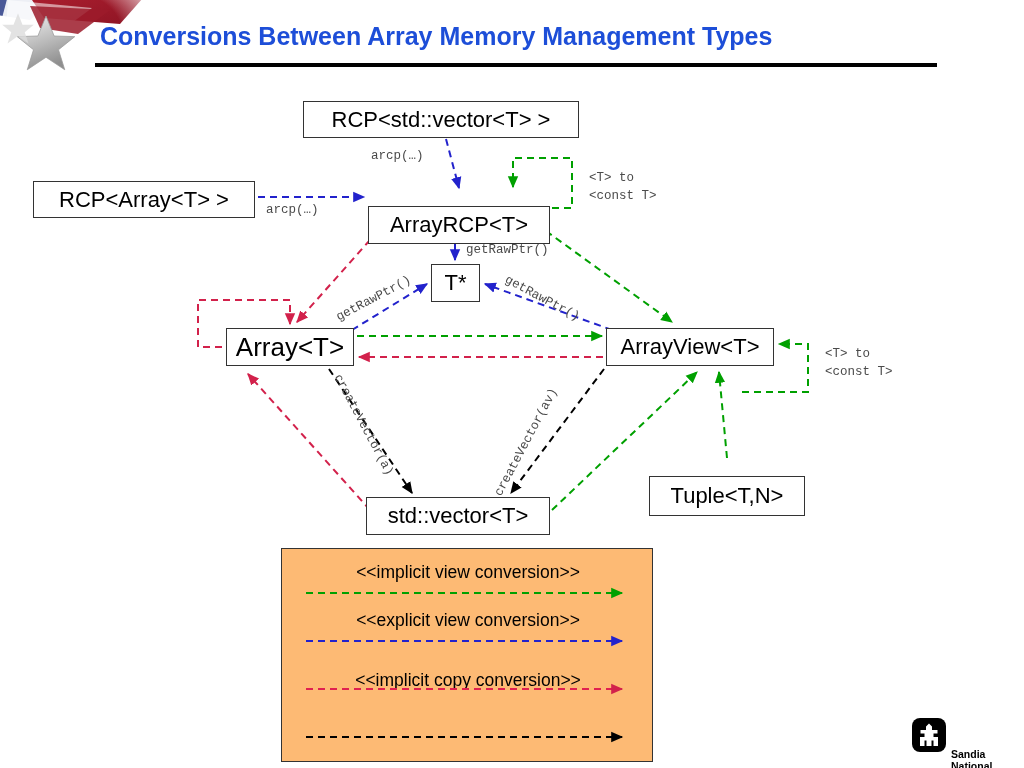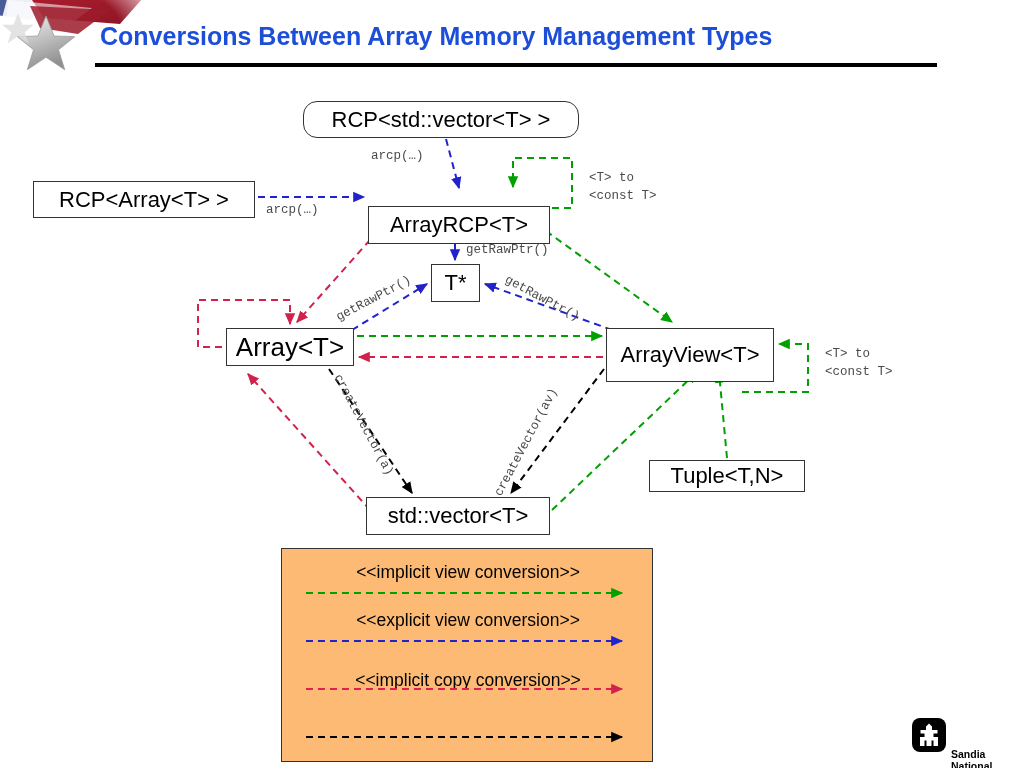--- a/index.html
+++ b/index.html
@@ -20,27 +20,27 @@
   }
   .flag-deco{position:absolute;left:0px;top:-6px;width:150px;height:86px;}
 
   
   .node{
     position:absolute;border:1.5px solid #333;background:#fff;
     display:flex;align-items:center;justify-content:center;
     font-family:"Liberation Sans", sans-serif;color:#000;
     box-sizing:border-box;white-space:nowrap;
   }
-  #n-rcpvec  {left:303px; top:101px; width:276px;height:37px;font-size:22px;border-radius:14px;}
+  #n-rcpvec  {left:303px; top:101px; width:276px;height:37px;font-size:22px;}
   #n-rcparr  {left:33px;  top:181px; width:222px;height:37px;font-size:22px;}
   #n-arrayrcp{left:368px; top:206px; width:182px;height:38px;font-size:22px;}
   #n-tstar   {left:431px; top:264px; width:49px; height:38px;font-size:22px;}
   #n-array   {left:226px; top:328px; width:128px;height:38px;font-size:26px;}
-  #n-arrview {left:606px; top:328px; width:168px;height:54px;font-size:22px;}
-  #n-tuple   {left:649px; top:460px; width:156px;height:32px;font-size:22px;}
+  #n-arrview {left:606px; top:328px; width:168px;height:38px;font-size:22px;}
+  #n-tuple   {left:649px; top:476px; width:156px;height:40px;font-size:22px;}
   #n-stdvec  {left:366px; top:497px; width:184px;height:38px;font-size:22px;}
 
   
   .elabel{
     position:absolute;font-family:"Liberation Mono", monospace;
     font-size:12.5px;color:#4a4a4a;white-space:nowrap;letter-spacing:0px;
   }
   .rot-n62{transform:rotate(-62deg);transform-origin:0 0;}
   .rot-p62{transform:rotate(62deg);transform-origin:0 0;}
   .rot-n28{transform:rotate(-28deg);transform-origin:0 0;}

